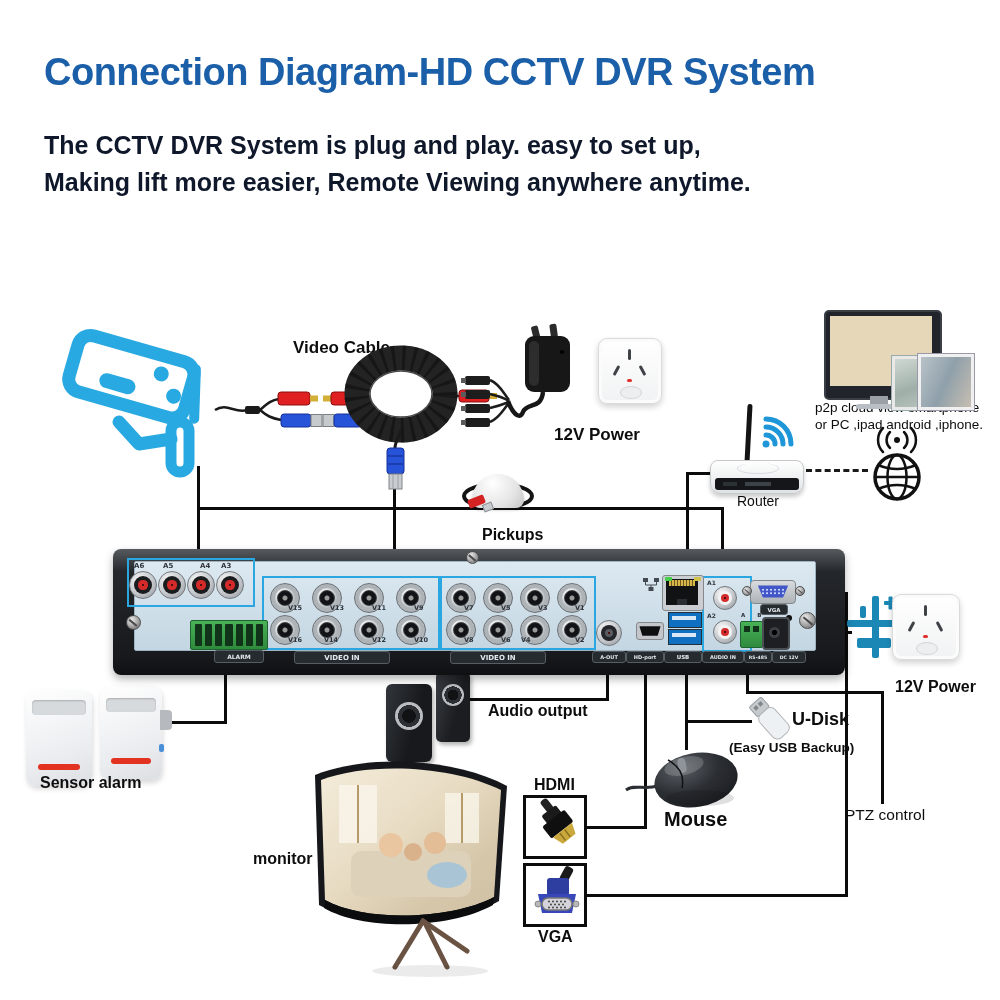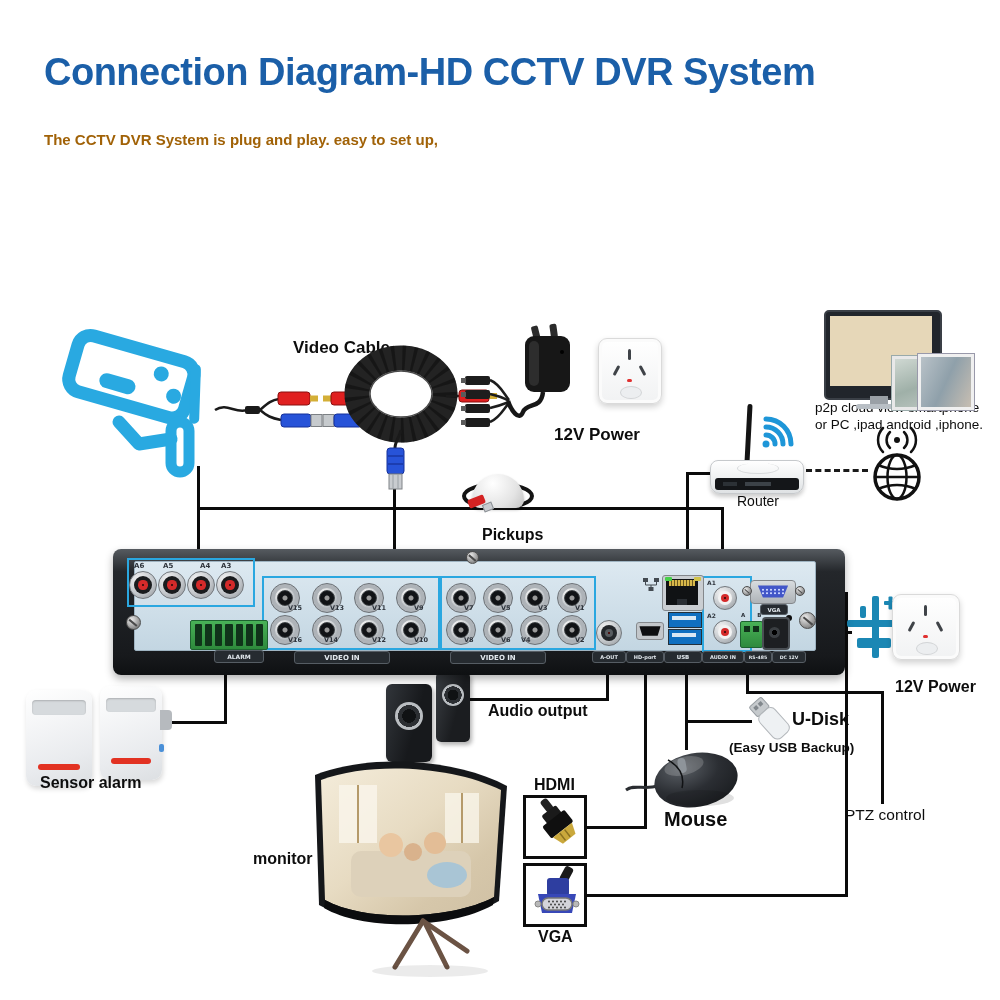--- a/index.html
+++ b/index.html
@@ -4,21 +4,21 @@
 <style>
   html,body{margin:0;padding:0;background:#fff}
   .canvas{position:relative;width:1000px;height:1000px;background:#fff;overflow:hidden;
           font-family:"Liberation Sans",sans-serif}
   .abs{position:absolute}
   .line{position:absolute;background:#0b0b0b}
   .dash{position:absolute;border-top:3px dashed #1a1a1a}
   .lbl{position:absolute;color:#0d0d0d;white-space:nowrap;line-height:1.1}
   .b{font-weight:bold}
   .title{color:#1b5fa8;font-weight:bold;font-size:38px;letter-spacing:-.5px}
-  .sub{font-size:15px;font-weight:bold;color:#a16207}
+  .sub{font-size:25px;font-weight:bold;color:#0f172a}
   .pill{position:absolute;background:#262b30;border:1px solid #565d64;color:#e3e9ee;
         border-radius:3px;display:flex;align-items:center;justify-content:center;
         font-weight:bold;font-family:"DejaVu Sans",sans-serif;overflow:hidden;z-index:6}
   .plabel{position:absolute;font-family:"DejaVu Sans",sans-serif;font-weight:bold;
           color:#2e343c;z-index:5;white-space:nowrap}
   .bnc{position:absolute;width:28px;height:28px;border-radius:50%;z-index:4;
        background:radial-gradient(circle at 35% 30%,#f4f4f4,#bcc1c5 55%,#83878b);
        border:1px solid #6b7075;box-shadow:inset 0 0 0 4px #aeb3b8}
   .bnc::after{content:"";position:absolute;left:6px;top:6px;width:14px;height:14px;border-radius:50%;
        background:radial-gradient(circle,#9a9a9a 0 2px,#111316 3px 100%);border:1px solid #3c4043}
@@ -38,20 +38,21 @@
   .slot{position:absolute;background:#3f4348;border-radius:2px}
   svg{position:absolute;overflow:visible}
 </style>
 </head>
 <body>
 
 <div class="canvas">
 
   <div class="lbl title" style="left:44px;top:52px">Connection Diagram-HD CCTV DVR System</div>
   <div class="lbl sub" style="left:44px;top:132px">The CCTV DVR System is plug and play. easy to set up,</div>
+  <div class="lbl sub" style="left:44px;top:169px">Making lift more easier, Remote Viewing anywhere anytime.</div>
 
   <div class="line" style="left:197px;top:466px;width:3px;height:94px"></div>
   <div class="line" style="left:197px;top:507px;width:527px;height:3px"></div>
   <div class="line" style="left:721px;top:507px;width:3px;height:71px"></div>
   <div class="line" style="left:393px;top:487px;width:3px;height:72px"></div>
   <div class="line" style="left:686px;top:472px;width:28px;height:3px"></div>
   <div class="line" style="left:686px;top:472px;width:3px;height:106px"></div>
   <div class="dash" style="left:806px;top:469px;width:62px"></div>
   <div class="line" style="left:794px;top:592px;width:54px;height:3px"></div>
   <div class="line" style="left:845px;top:592px;width:3px;height:305px"></div>

